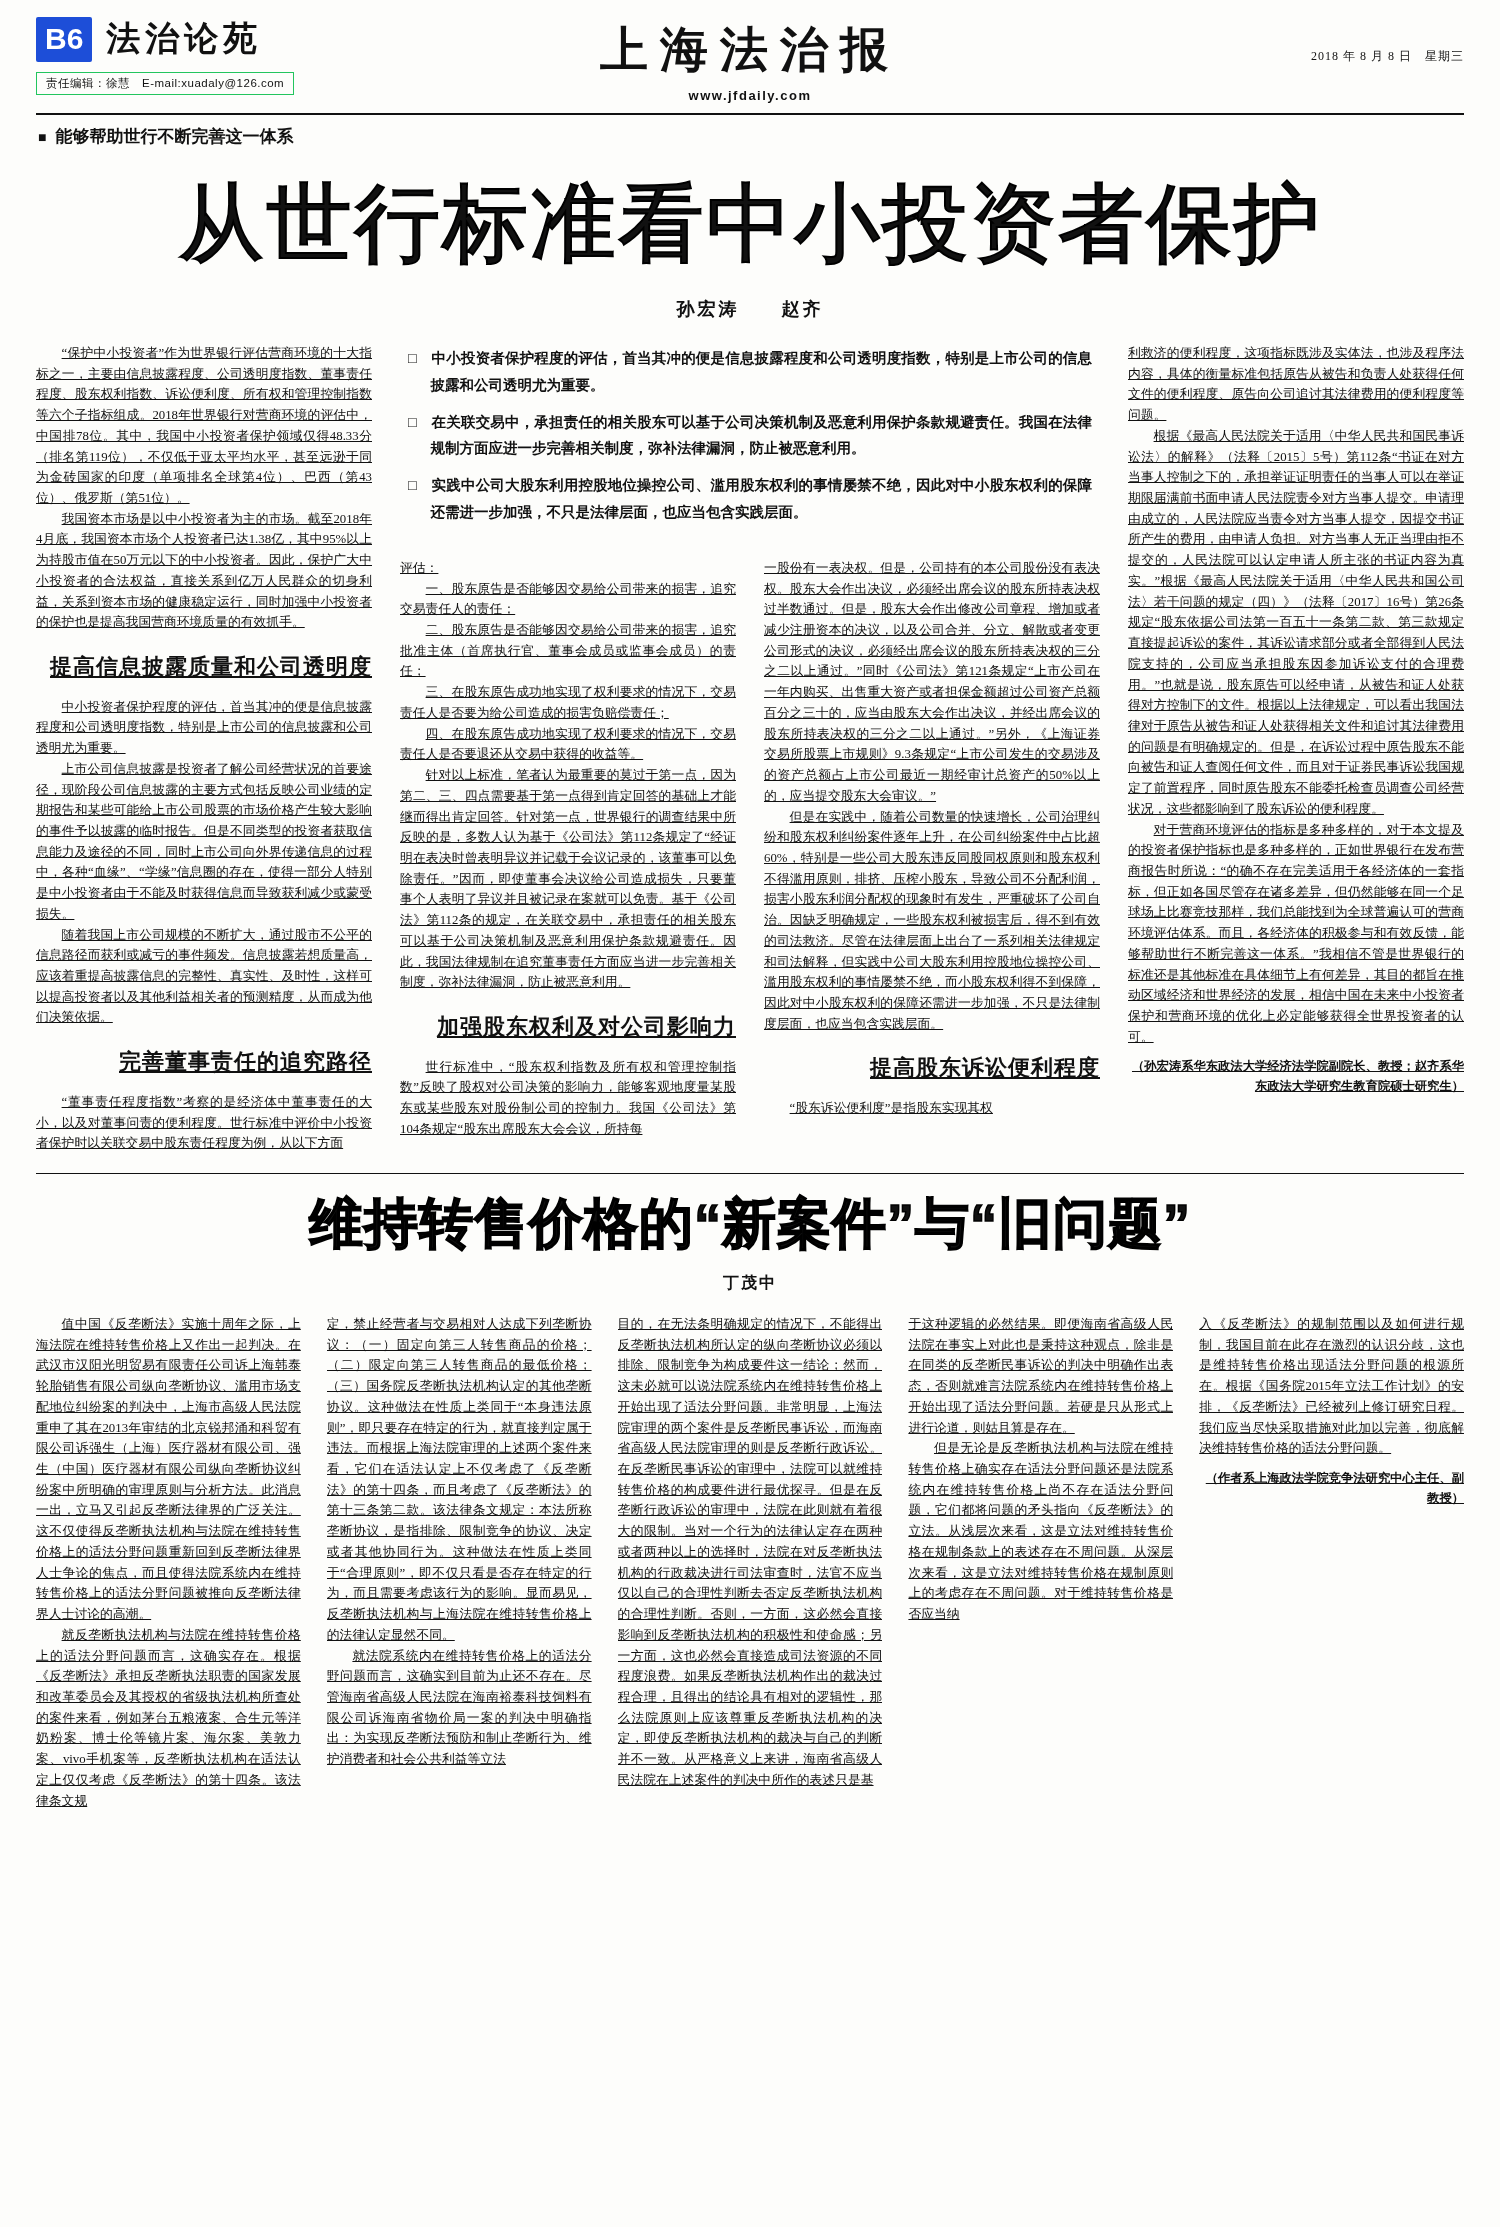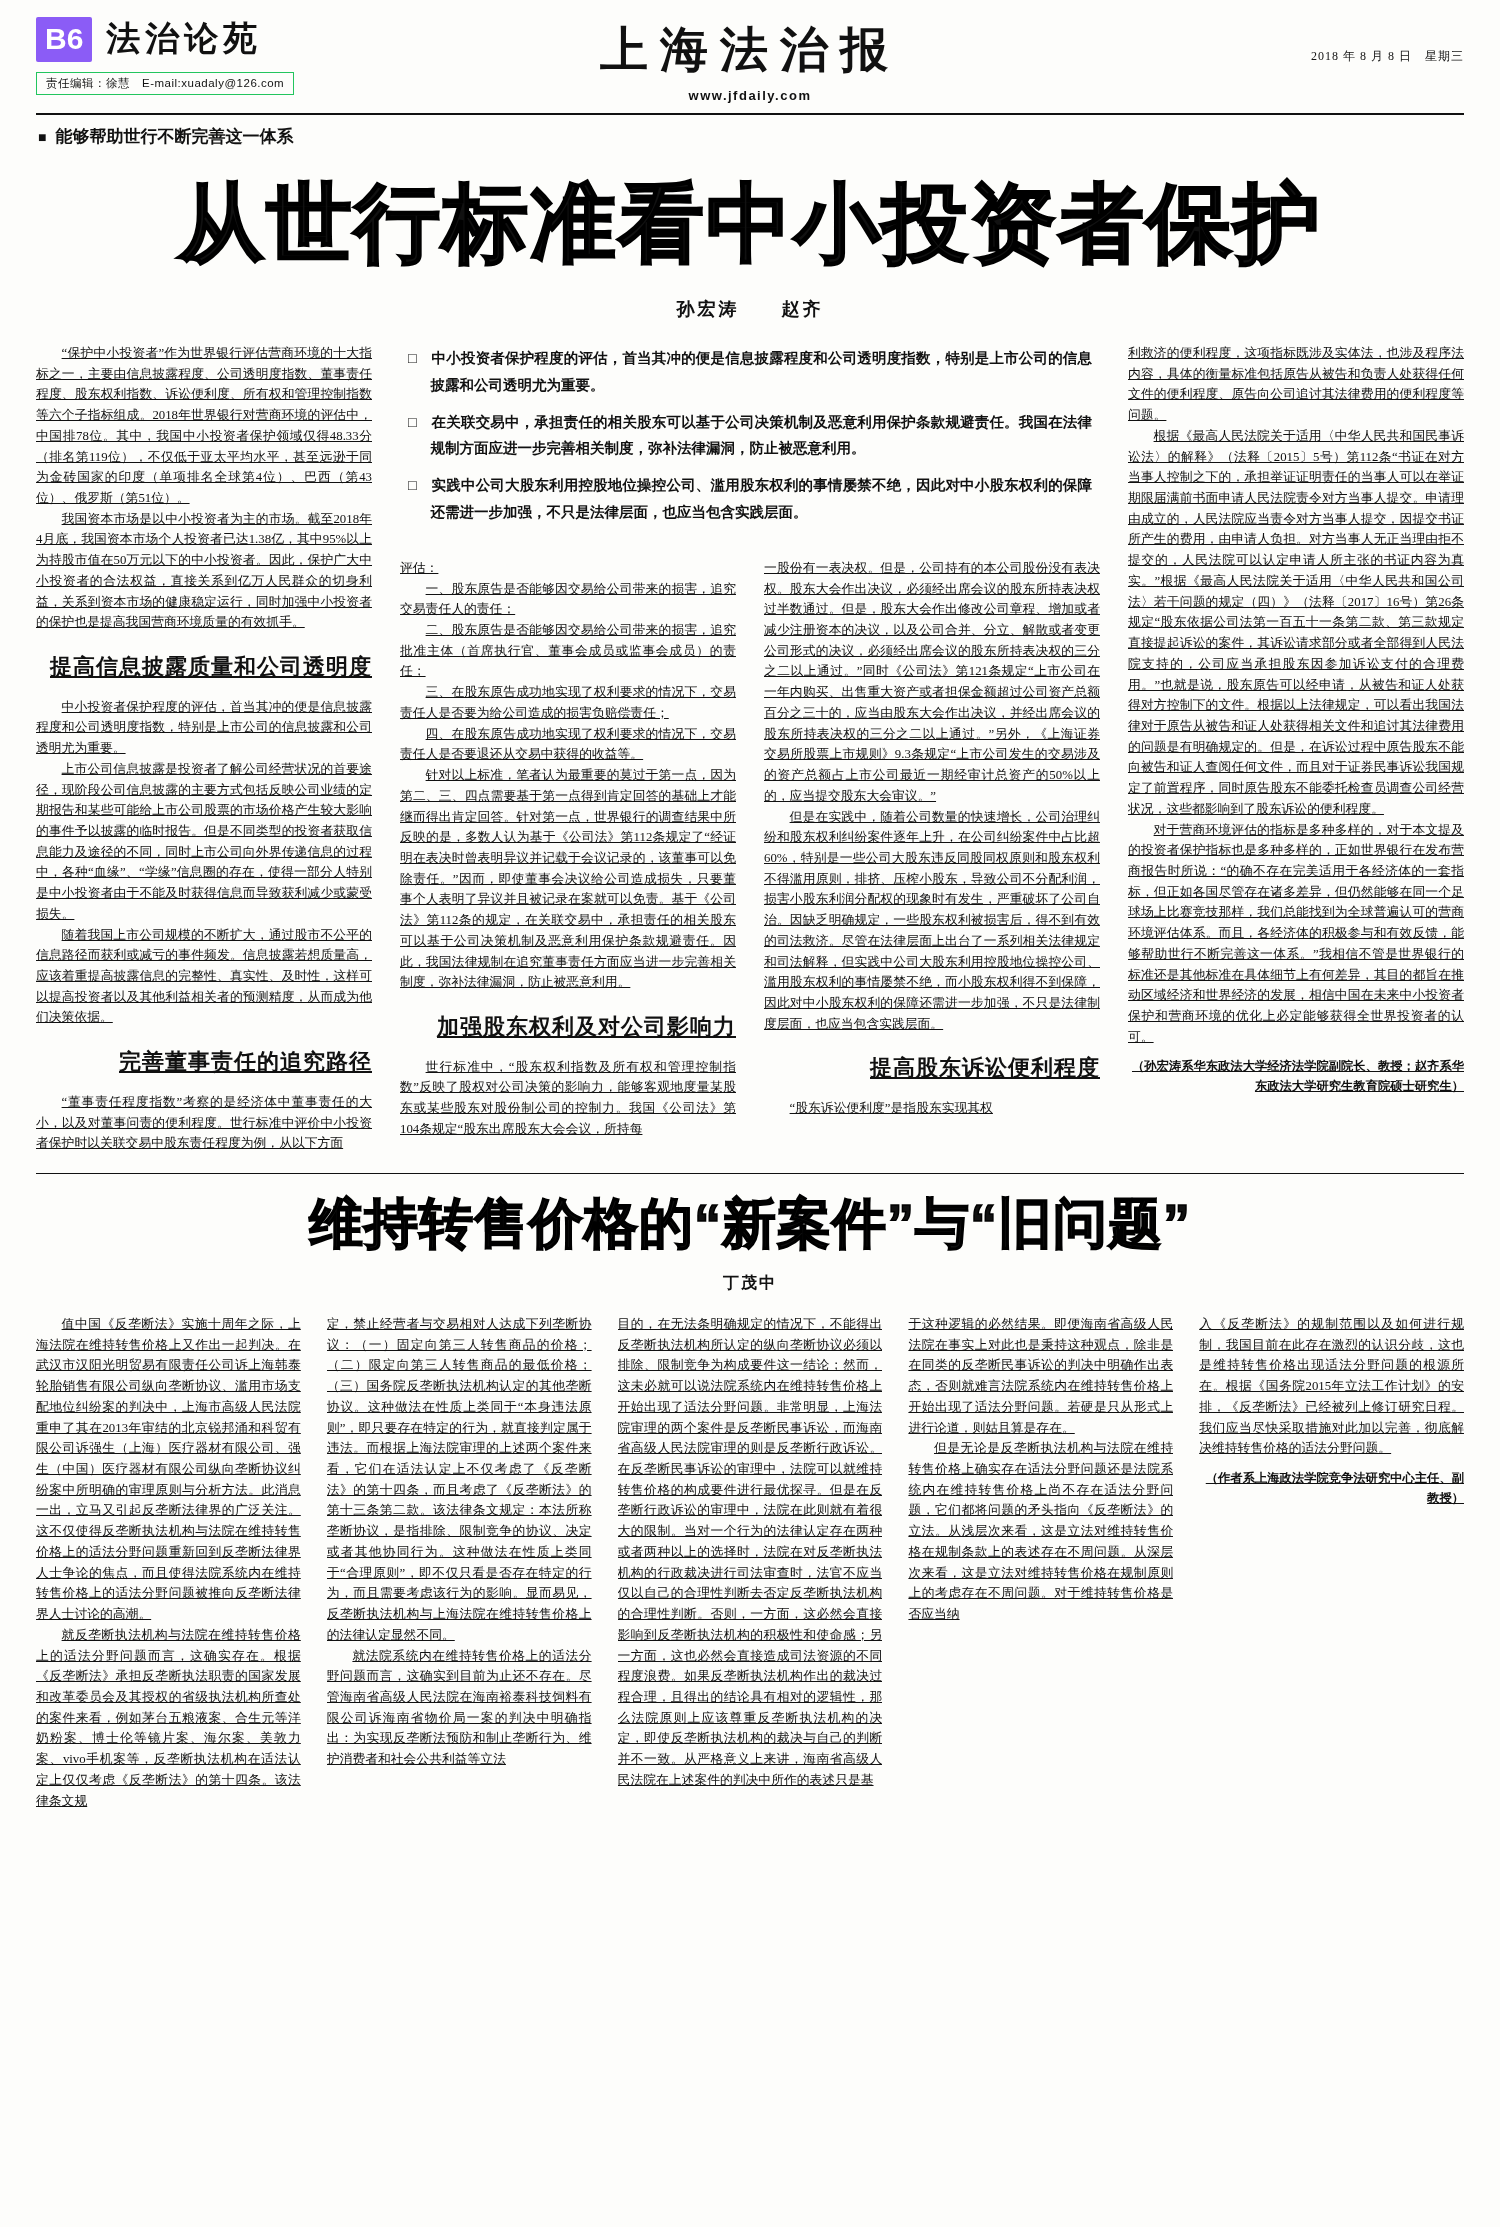--- a/index.html
+++ b/index.html
@@ -7,39 +7,39 @@
   .page {
     width:1500px; height:2227px; margin:0 auto; background:#fdfdfb; color:#111;
     padding:16px 36px 26px; overflow:hidden;
     font-family:"Liberation Serif","DejaVu Serif",serif;
   }
   
   .masthead-row { display:flex; justify-content:space-between; align-items:flex-start;
     border-bottom:2px solid #111; padding-bottom:10px; }
   .m-left { width:430px; }
   .m-left-top { display:flex; align-items:center; gap:14px; }
-  .badge { background:#8b5cf6; color:#fff; font-family:"Liberation Sans","DejaVu Sans",sans-serif;
+  .badge { background:#1d4ed8; color:#fff; font-family:"Liberation Sans","DejaVu Sans",sans-serif;
     font-weight:900; font-size:30px; line-height:1; padding:7px 9px 8px; border-radius:2px; }
   .section-title { font-family:"Liberation Sans","DejaVu Sans",sans-serif; font-weight:900;
     font-size:34px; letter-spacing:5px; }
   .editor-strip { margin-top:10px; border:1px solid #22c55e; font-size:11.5px; padding:3px 9px;
     width:fit-content; font-family:"Liberation Sans","DejaVu Sans",sans-serif; letter-spacing:.5px; }
   .m-center { flex:1; text-align:center; padding-top:2px; }
   .masthead { font-size:48px; font-weight:bold; letter-spacing:12px;
     font-family:"DejaVu Serif","Liberation Serif",serif; }
   .website { font-size:13px; font-weight:bold; margin-top:6px; letter-spacing:1.5px;
     font-family:"Liberation Sans","DejaVu Sans",sans-serif; }
   .m-right { width:430px; text-align:right; font-size:12px; padding-top:32px; letter-spacing:1px; }
   
   .series-row { padding:10px 2px 4px; font-family:"Liberation Sans","DejaVu Sans",sans-serif;
     font-weight:bold; font-size:17px; display:flex; align-items:center; gap:9px; }
   .series-bullet { font-size:14px; line-height:1; }
   
   .headline1 { text-align:center; font-family:"Liberation Sans","DejaVu Sans",sans-serif;
-    font-weight:700; font-size:86px; letter-spacing:2px; margin:14px 0 2px;
+    font-weight:400; font-size:86px; letter-spacing:2px; margin:14px 0 2px;
     -webkit-text-stroke:2px #000; white-space:nowrap; }
   .byline1 { text-align:center; font-size:18px; letter-spacing:3px; margin:14px 0 22px; font-weight:bold; }
   .art1-grid { display:grid; grid-template-columns:336px 1fr 336px; column-gap:28px;
     height:812px; overflow:hidden; }
   .bodycol { font-size:12.8px; line-height:1.62; text-align:justify; overflow:hidden;text-decoration:underline; }
   .p-para { text-indent:2em; }
   .p-cont { text-indent:0; }
   .p-h { font-family:"Liberation Sans","DejaVu Sans",sans-serif; font-weight:bold; font-size:22px;
     text-align:right; text-indent:0; margin:16px 0 12px; letter-spacing:1px; }
   .p-credit { font-weight:bold; text-indent:0; text-align:right; margin-top:10px;

